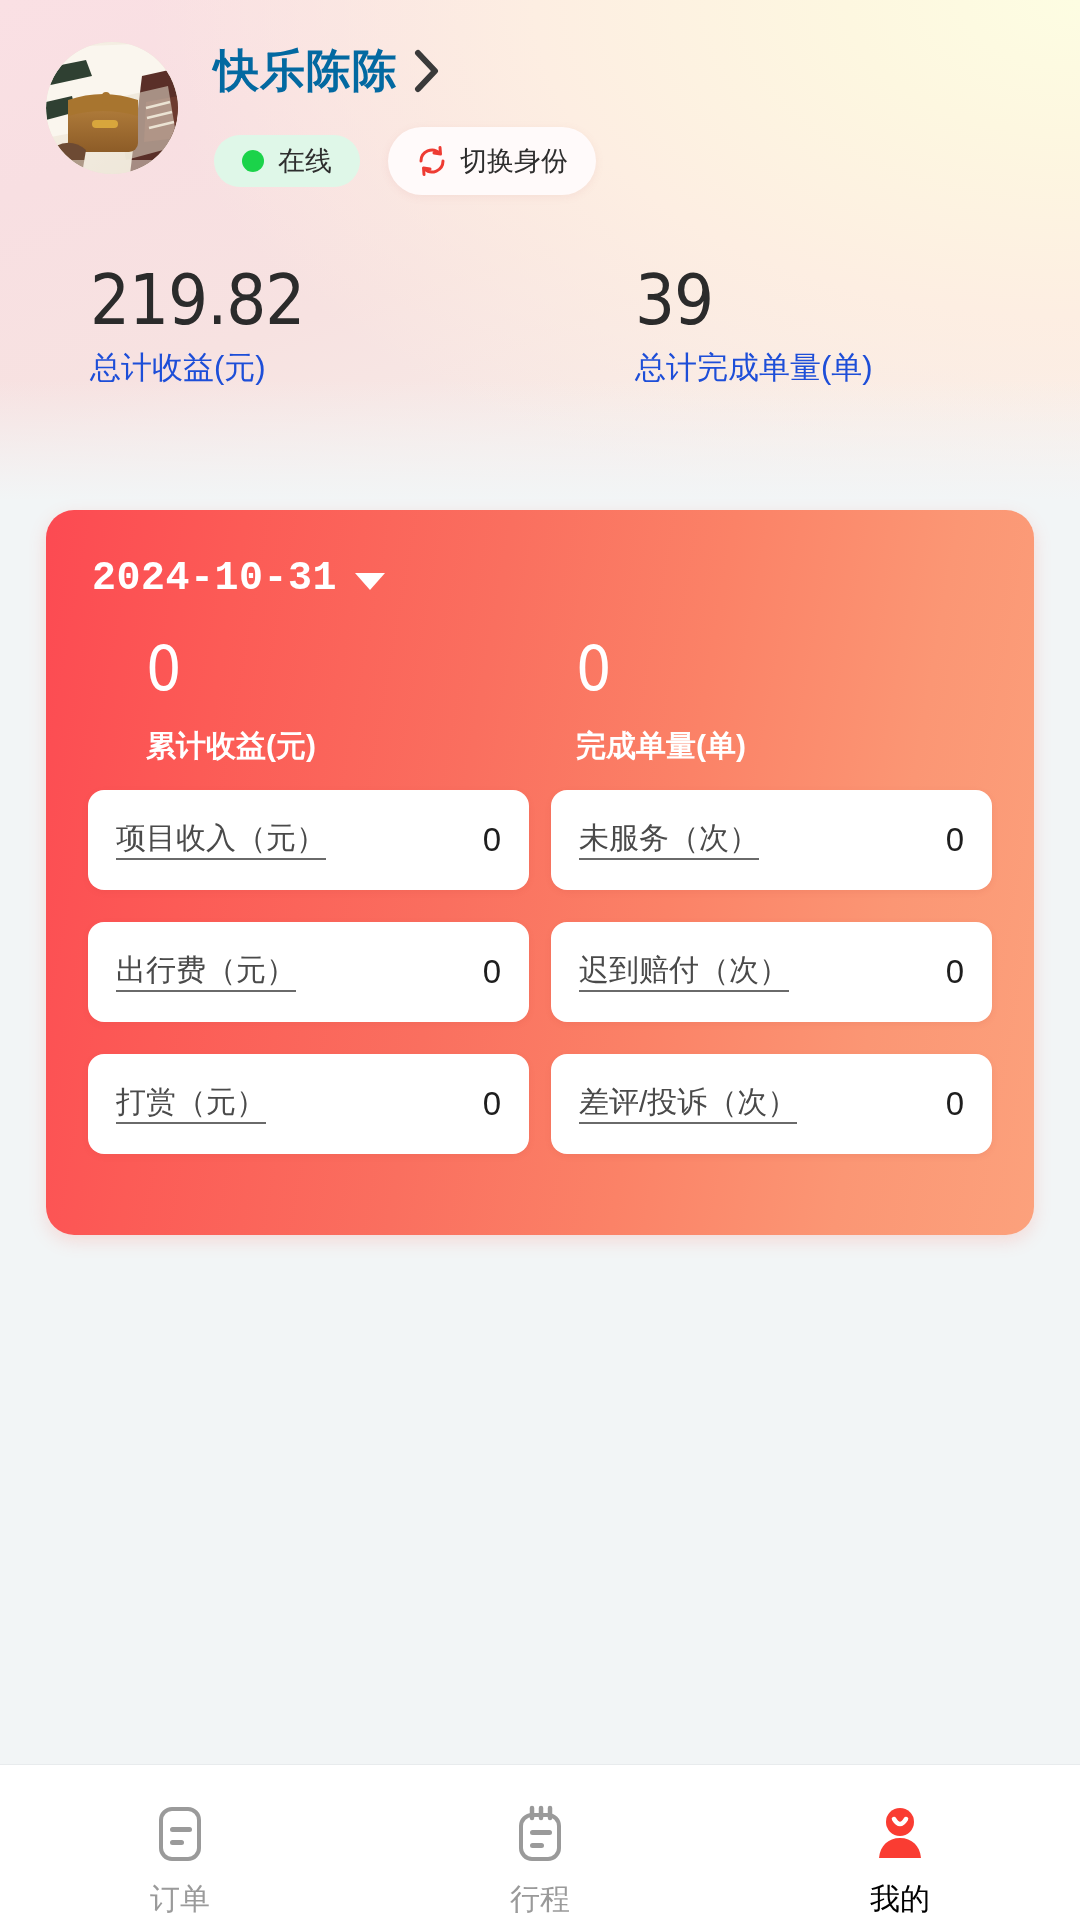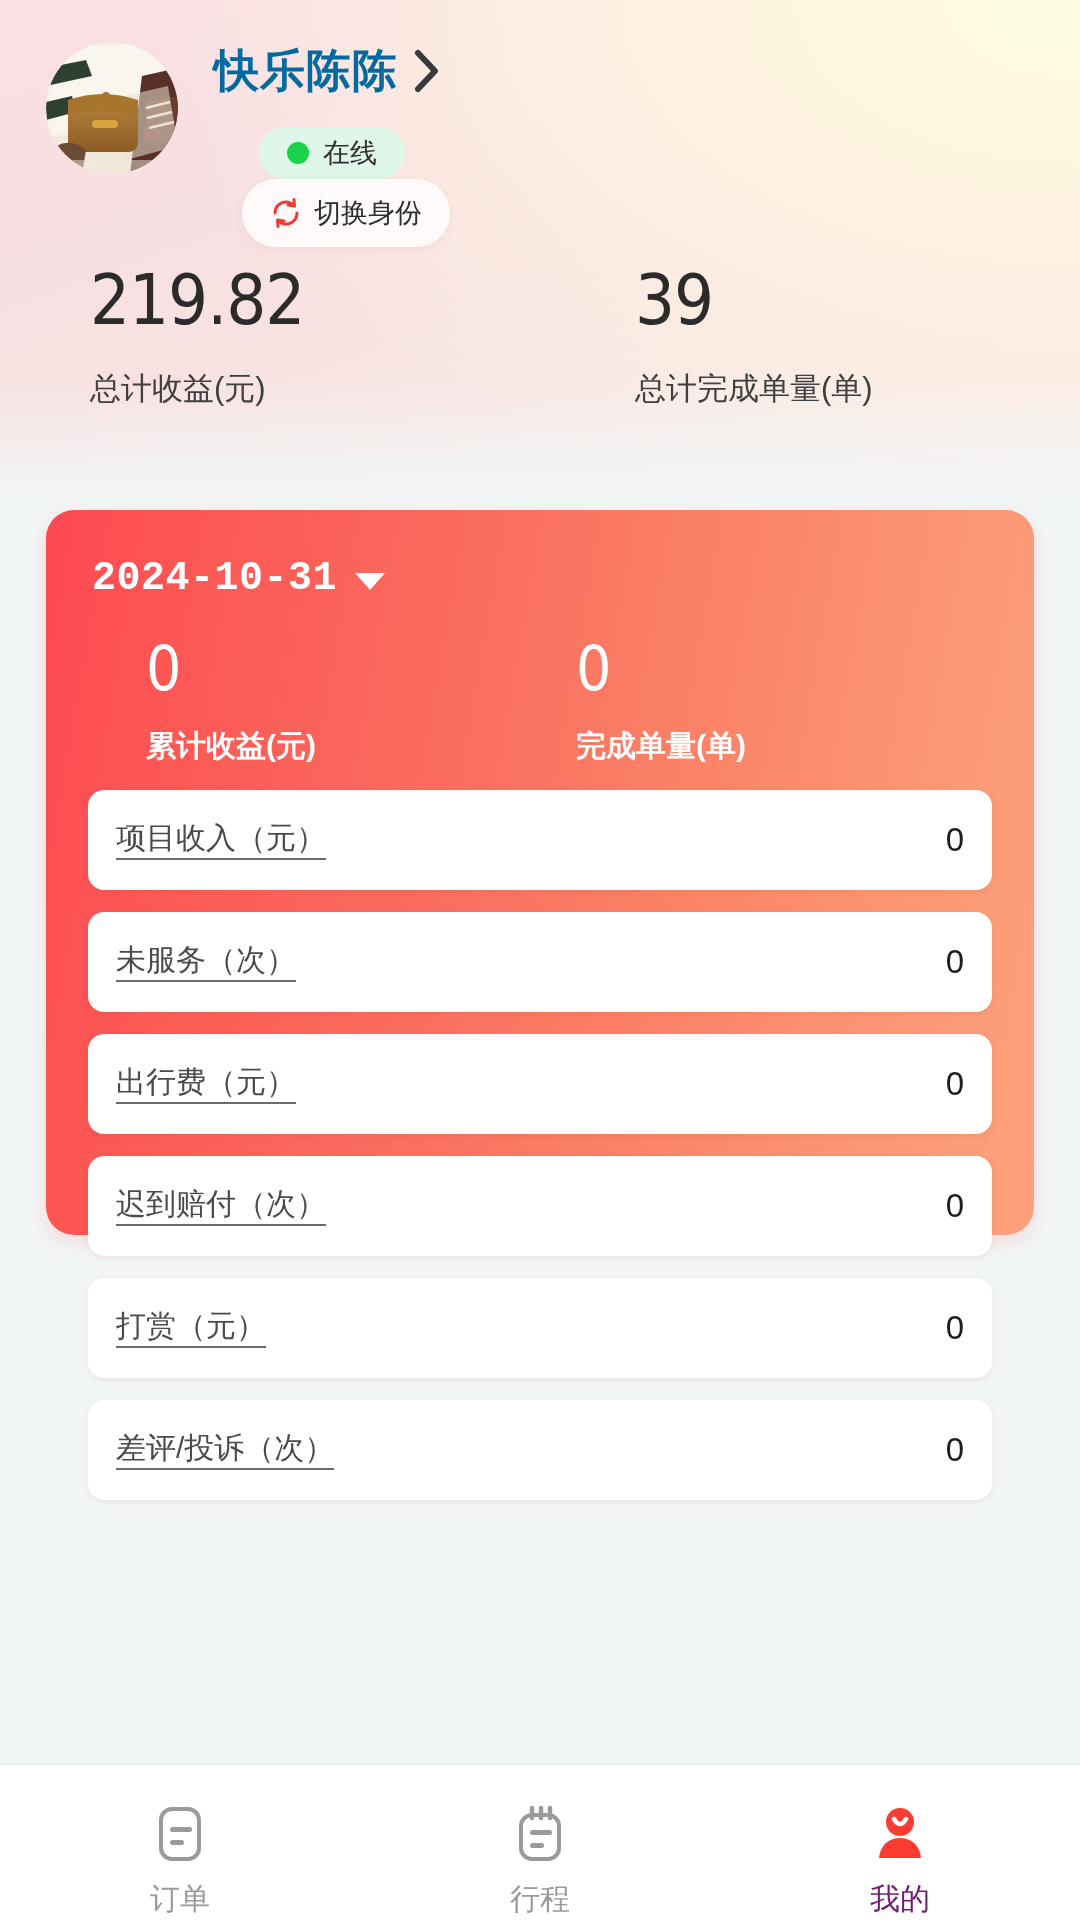--- a/index.html
+++ b/index.html
@@ -32,21 +32,21 @@
   .avatar svg { display:block; width:132px; height:132px; }
 
   .name-row { position:absolute; left:168px; top:6px; display:flex; align-items:center; }
   .name {
     font-size:45px; font-weight:700; color:#0369a1;
     letter-spacing:1px; line-height:1;
   }
   .chev { margin-left:16px; display:flex; align-items:center; }
   .chev svg { display:block; }
 
-  .badge-row { position:absolute; left:168px; top:85px; display:flex; align-items:center;flex-direction:column; }
+  .badge-row { position:absolute; left:168px; top:85px; display:flex; align-items:center; }
   .pill-online {
     display:flex; align-items:center; gap:14px;
     background:#dff7e8; border-radius:999px;
     padding:0 28px; height:52px;
   }
   .dot-online { width:22px; height:22px; border-radius:50%; background:#1bd34a; }
   .pill-online .txt { font-size:27px; color:#2e2e2e; font-weight:500; }
 
   .pill-switch {
     display:flex; align-items:center; gap:12px;
@@ -61,21 +61,21 @@
   .topstats { position:absolute; left:0; top:265px; width:1080px; height:130px; }
   .topstat { position:absolute; top:0; }
   .topstat.s0 { left:90px; }
   .topstat.s1 { left:635px; }
   .topstat .val {
     font-size:70px; font-weight:400; color:#2b2b2b;
     line-height:1; letter-spacing:-1px;
     font-family:"DejaVu Sans Condensed","Liberation Sans",sans-serif;
   }
   .topstat .lbl {
-    margin-top:33px; font-size:31px; color:#404040; font-weight:500; white-space:nowrap;
+    margin-top:12px; font-size:31px; color:#1d4ed8; font-weight:500; white-space:nowrap;
   }
 
   
   .card {
     position:absolute; left:46px; top:510px; width:988px; height:725px;
     border-radius:28px;
     background:linear-gradient(100deg, #fc4a52 0%, #fc5b56 18%, #fa6f5f 42%, #fb8267 62%, #fb9674 82%, #fca17c 100%);
     box-shadow:0 6px 18px rgba(250,110,95,0.20);
   }
   .date-row {
@@ -97,21 +97,21 @@
   .cardstat.c1 { left:530px; }
   .cardstat .val {
     font-size:62px; color:#ffffff; font-weight:400; line-height:1;
     font-family:"DejaVu Sans Condensed","Liberation Sans",sans-serif;
   }
   .cardstat .lbl { margin-top:26px; font-size:30px; color:#ffffff; font-weight:700; white-space:nowrap; }
 
   
   .tiles {
     position:absolute; left:42px; top:280px; width:904px;
-    display:grid; grid-template-columns:1fr; gap:22px 22px;
+    display:grid; grid-template-columns:1fr 1fr; gap:32px 22px;
   }
   .tile {
     height:100px; background:#ffffff; border-radius:16px;
     display:flex; align-items:center; justify-content:space-between;
     padding:0 28px;
     box-shadow:0 2px 6px rgba(180,60,50,0.10);
   }
   .tile .tlabel {
     font-size:30px; color:#4a4a4a; font-weight:500;
     border-bottom:2px solid #6a6a6a; padding-bottom:4px; line-height:1.1;
@@ -125,21 +125,21 @@
     background:#ffffff; border-top:1px solid #e8ebed;
     display:flex; align-items:center;
   }
   .tab {
     flex:1; height:100%;
     display:flex; flex-direction:column; align-items:center; justify-content:flex-end;
     gap:14px;
   }
   .tab .ticon { height:62px; display:flex; align-items:center; justify-content:center; }
   .tab .tlabel2 { font-size:30px; color:#9a9a9a; font-weight:500; }
-  .tab.active .tlabel2 { color:#701a75; }
+  .tab.active .tlabel2 { color:#000000; }
 </style>
 </head>
 <body>
 
 <div id="app">
 
   <div class="header">
     <div class="header-fade"></div>
   </div>
 

